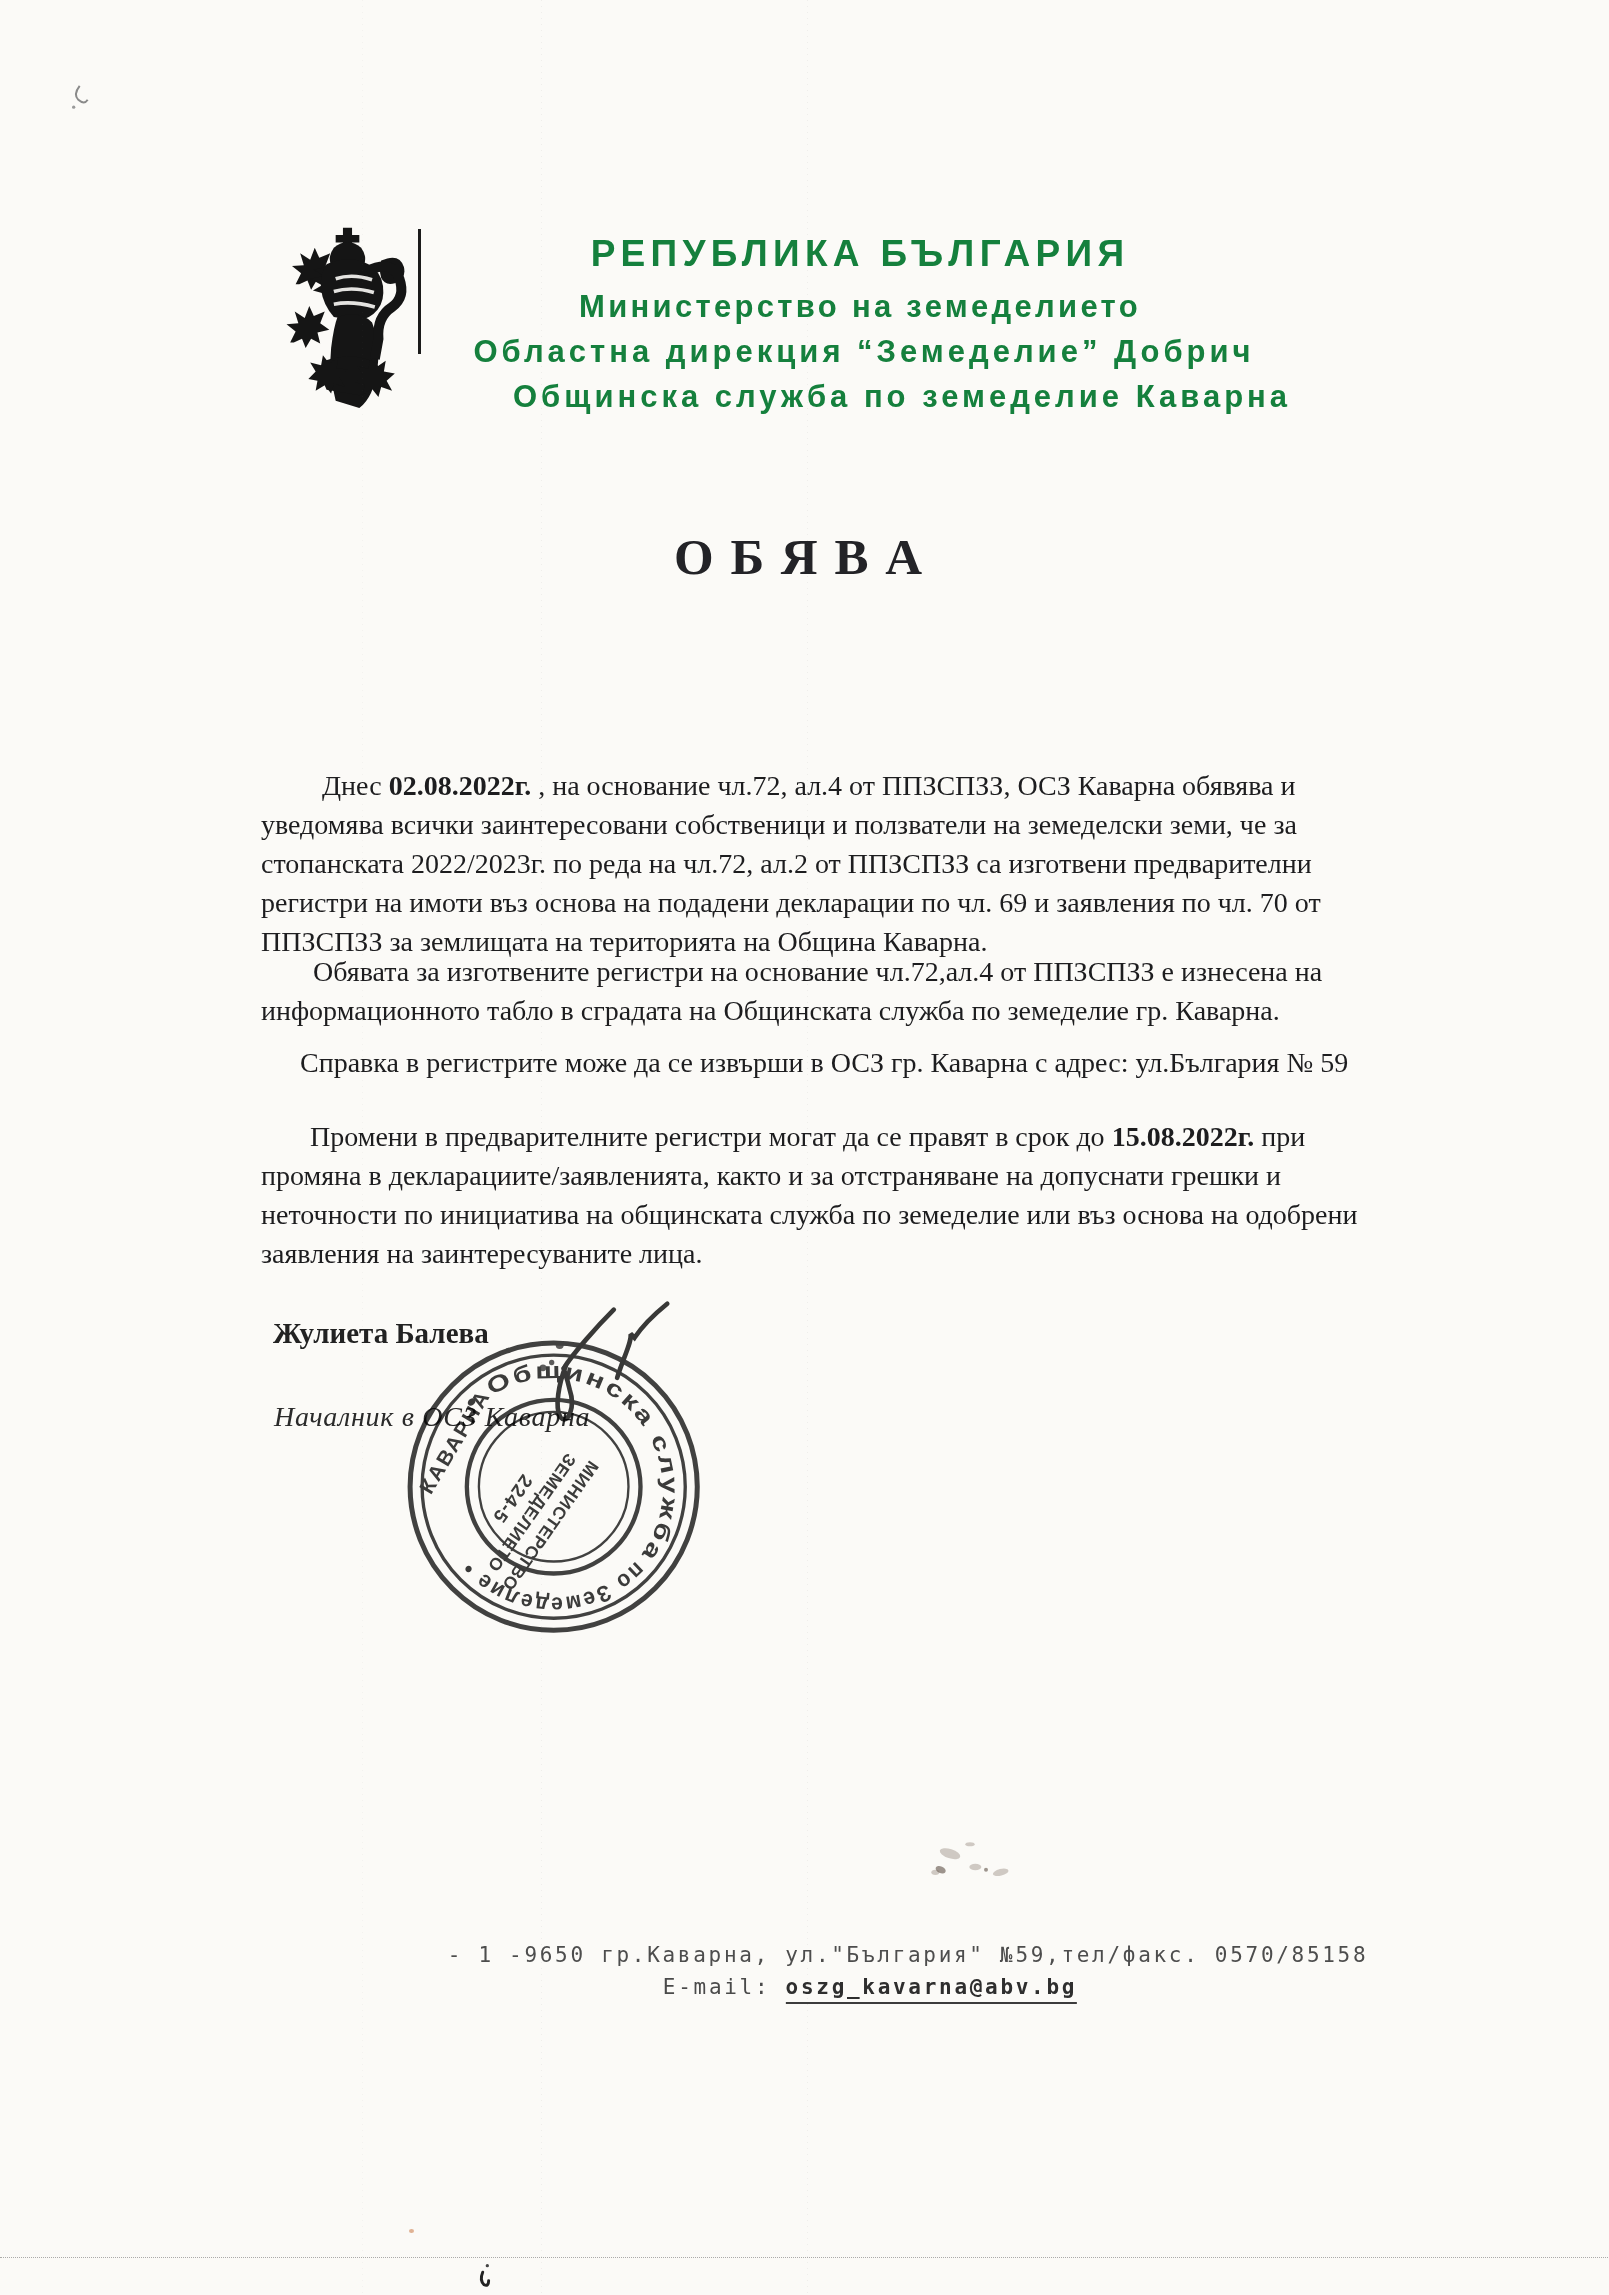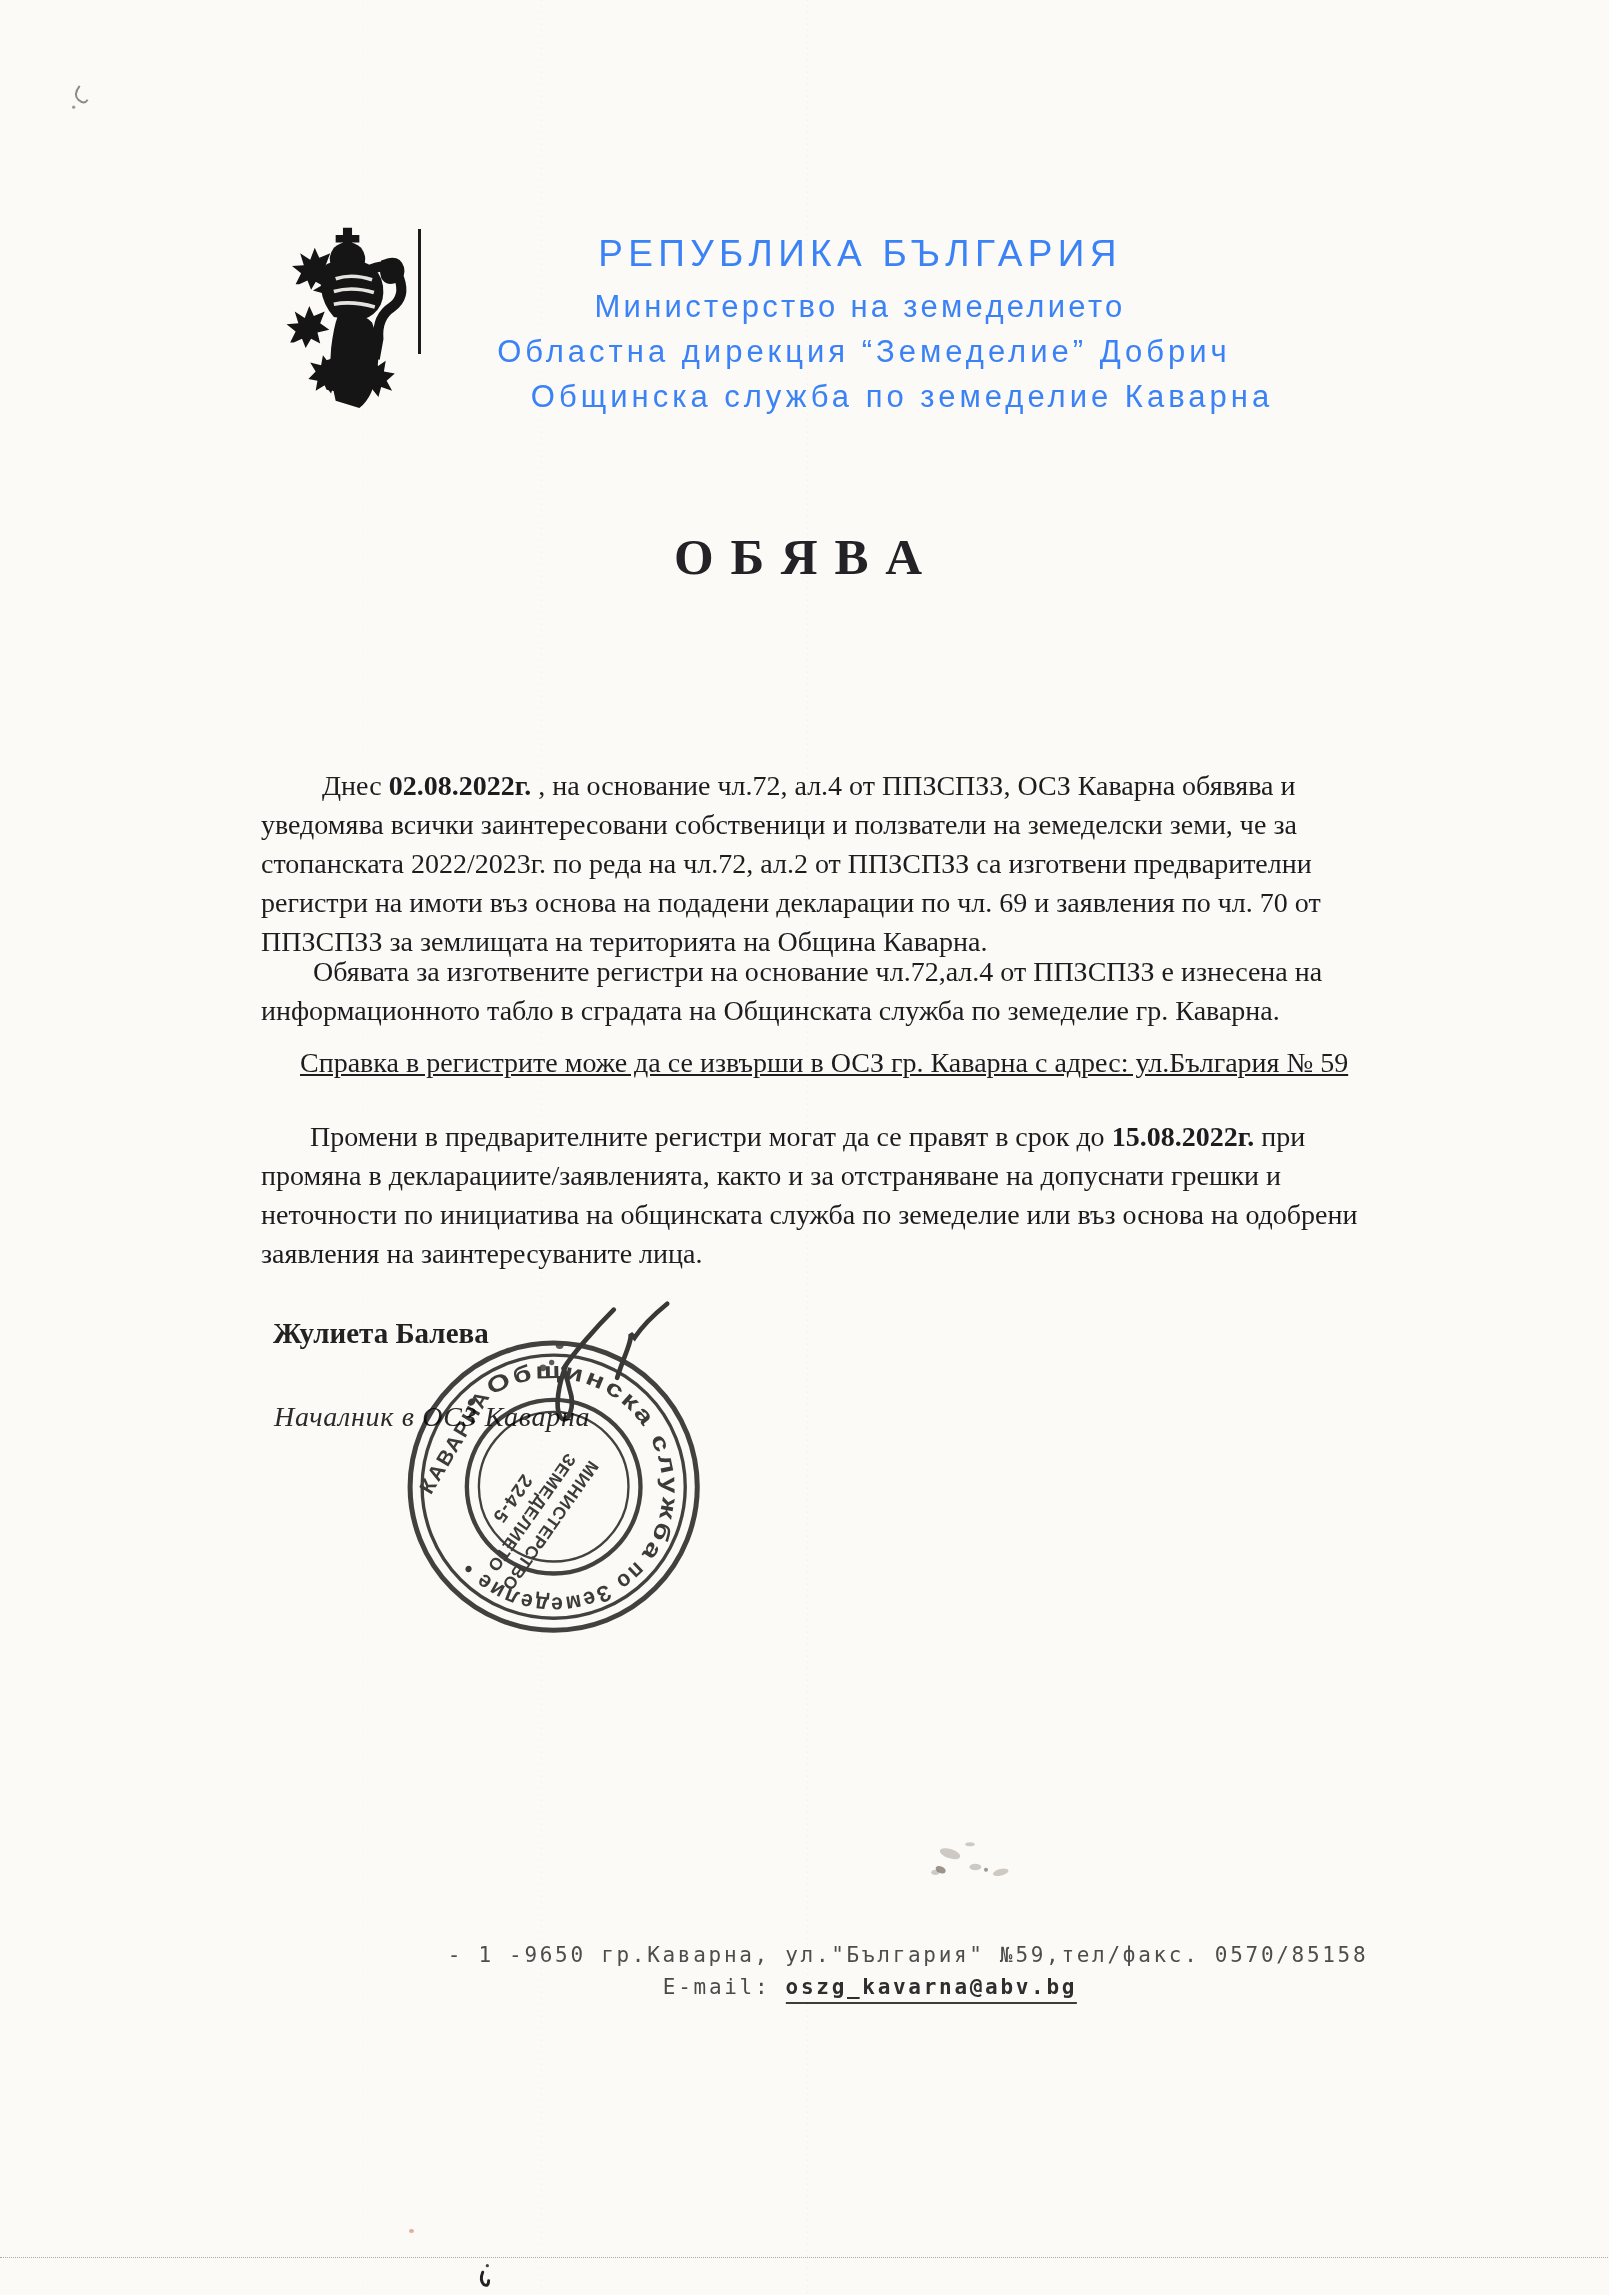--- a/index.html
+++ b/index.html
@@ -9,21 +9,21 @@
     font-family:"Liberation Serif", serif;
     color:#1e1e20;
     position:relative;
     overflow:hidden;
   }
   #page{position:absolute;inset:0;}
   .abs{position:absolute;}
   
   .hdr-line{
     font-family:"Liberation Sans", sans-serif;
-    font-weight:400;color:#3b82f6;white-space:nowrap;
+    font-weight:700;color:#15803d;white-space:nowrap;
     transform:translateX(-50%);
   }
   #hdr1{left:860px;top:233px;font-size:37px;letter-spacing:5.3px;}
   #hdr2{left:860px;top:289px;font-size:31px;letter-spacing:3.3px;}
   #hdr3{left:864px;top:334px;font-size:31px;letter-spacing:4px;}
   #hdr4{left:902px;top:379px;font-size:31px;letter-spacing:4px;}
   #emblem{left:279px;top:226px;width:137px;height:182px;}
   #emblem-divider{left:418px;top:229px;width:2.7px;height:125px;background:#1b1b1b;}
   
   #doc-title{
@@ -31,21 +31,21 @@
     font-size:51px;font-weight:700;letter-spacing:2px;color:#232327;white-space:nowrap;
   }
   
   .para{
     left:261px;width:1131px;
     font-size:28px;line-height:39px;color:#1d1d1f;
     text-align:left;
   }
   #p1{top:726px;text-indent:61px;margin-top:40px;}
   #p2{top:940px;text-indent:52px;margin-top:12px;}
-  #p3{top:1043px;text-indent:39px;white-space:nowrap;width:auto;text-decoration:underline;}
+  #p3{top:1043px;text-indent:39px;white-space:nowrap;width:auto;}
   #p4{top:1117px;text-indent:49px;}
   .b{font-weight:700;}
   
   #sig-name{left:273px;top:1317px;font-size:29px;font-weight:700;color:#222;}
   #sig-role{left:274px;top:1401px;font-size:28px;font-style:italic;color:#2a2a2a;letter-spacing:0.7px;}
   
   #stamp-svg{left:388px;top:1283px;width:314px;height:374px;mix-blend-mode:multiply;opacity:.93;}
   #stamp-svg text{font-family:"Liberation Sans", sans-serif;}
   
   .ftr{

